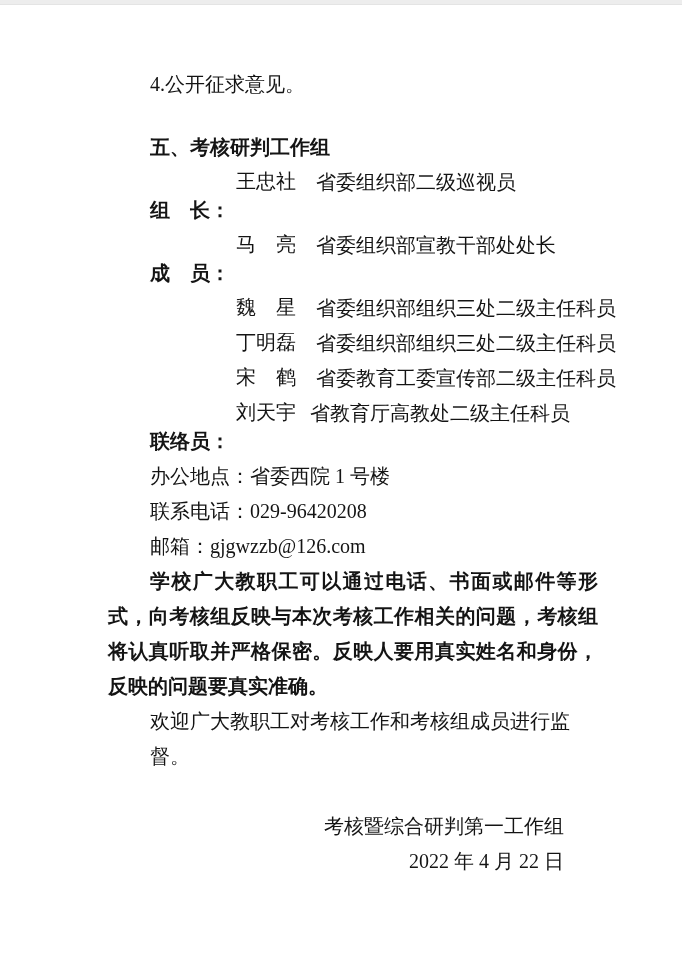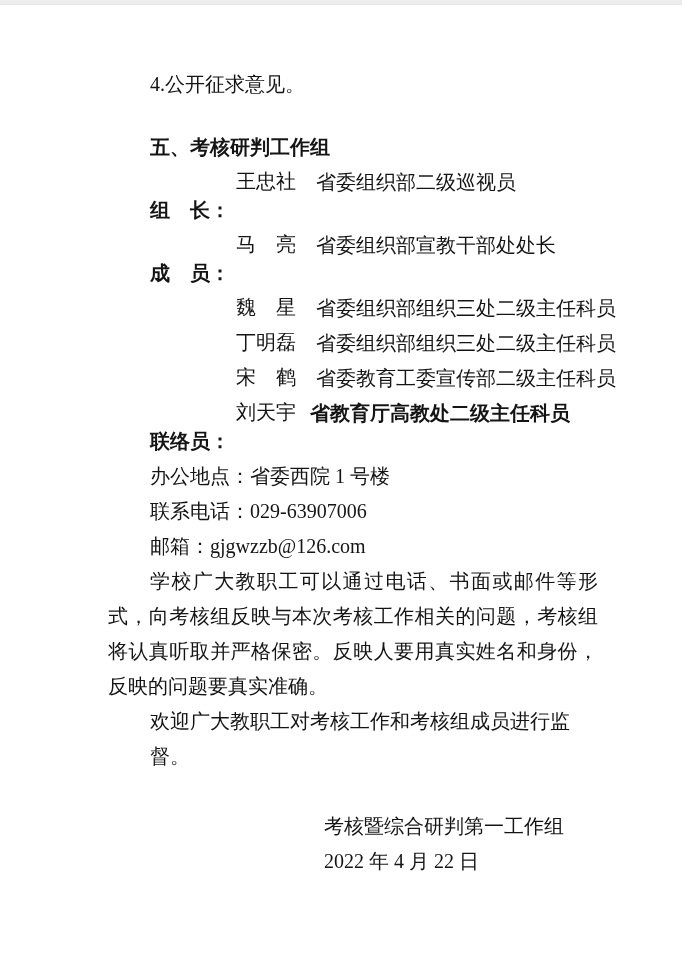--- a/index.html
+++ b/index.html
@@ -36,33 +36,34 @@
   .indent { padding-left: 42px; }
   .hei {
     font-family: "Liberation Sans", "DejaVu Sans", sans-serif;
     font-weight: 700;
     margin-top: 28px;
   }
   .row { display: flex; padding-left: 42px; white-space: nowrap; }
   .lab { flex: none; width: 86px; font-family: Liberation Serif, serif; }
   .nm  { flex: none; width: 66px; font-family: Liberation Mono, monospace; }
   .ttl { flex: none; margin-left: 14px; text-align: right; }
-  .liaison .ttl { margin-left: 8px; font-weight: bold; }
+  .liaison .ttl { margin-left: 8px; }
   .contact { padding-left: 42px; white-space: nowrap; }
   .para {
     text-align: justify;
     text-indent: 42px;
+    font-weight: bold;
   }
   .single { padding-left: 42px; }
   .sign-block {
     width: max-content;
     margin-left: auto;
     margin-right: 34px;
     margin-top: 35px;
-    text-align: left;
+    text-align: right;
   }
 </style>
 </head>
 <body style="background: rgb(255, 255, 255);">
 
 <div class="page">
   <div class="top-strip" style="background: rgb(237, 237, 237);"></div>
 
   <div class="doc">
 
@@ -100,21 +101,21 @@
     <div class="row liaison">
       <span class="lab hei">联络员：</span>
       <span class="nm">刘天宇</span>
       <span class="ttl">省教育厅高教处二级主任科员</span>
     </div>
 
     <div class="contact">
       <span>办公地点：</span><span>省委西院 1 号楼</span>
     </div>
     <div class="contact">
-      <span>联系电话：</span><span>029-63907006</span>
+      <span>联系电话：</span><span>029-96420208</span>
     </div>
     <div class="contact">
       <span>邮箱：</span><span>gjgwzzb@126.com</span>
     </div>
 
     <div class="para">学校广大教职工可以通过电话、书面或邮件等形式，向考核组反映与本次考核工作相关的问题，考核组将认真听取并严格保密。反映人要用真实姓名和身份，反映的问题要真实准确。</div>
 
     <div class="single">欢迎广大教职工对考核工作和考核组成员进行监督。</div>
 
     <div class="sign-block">

